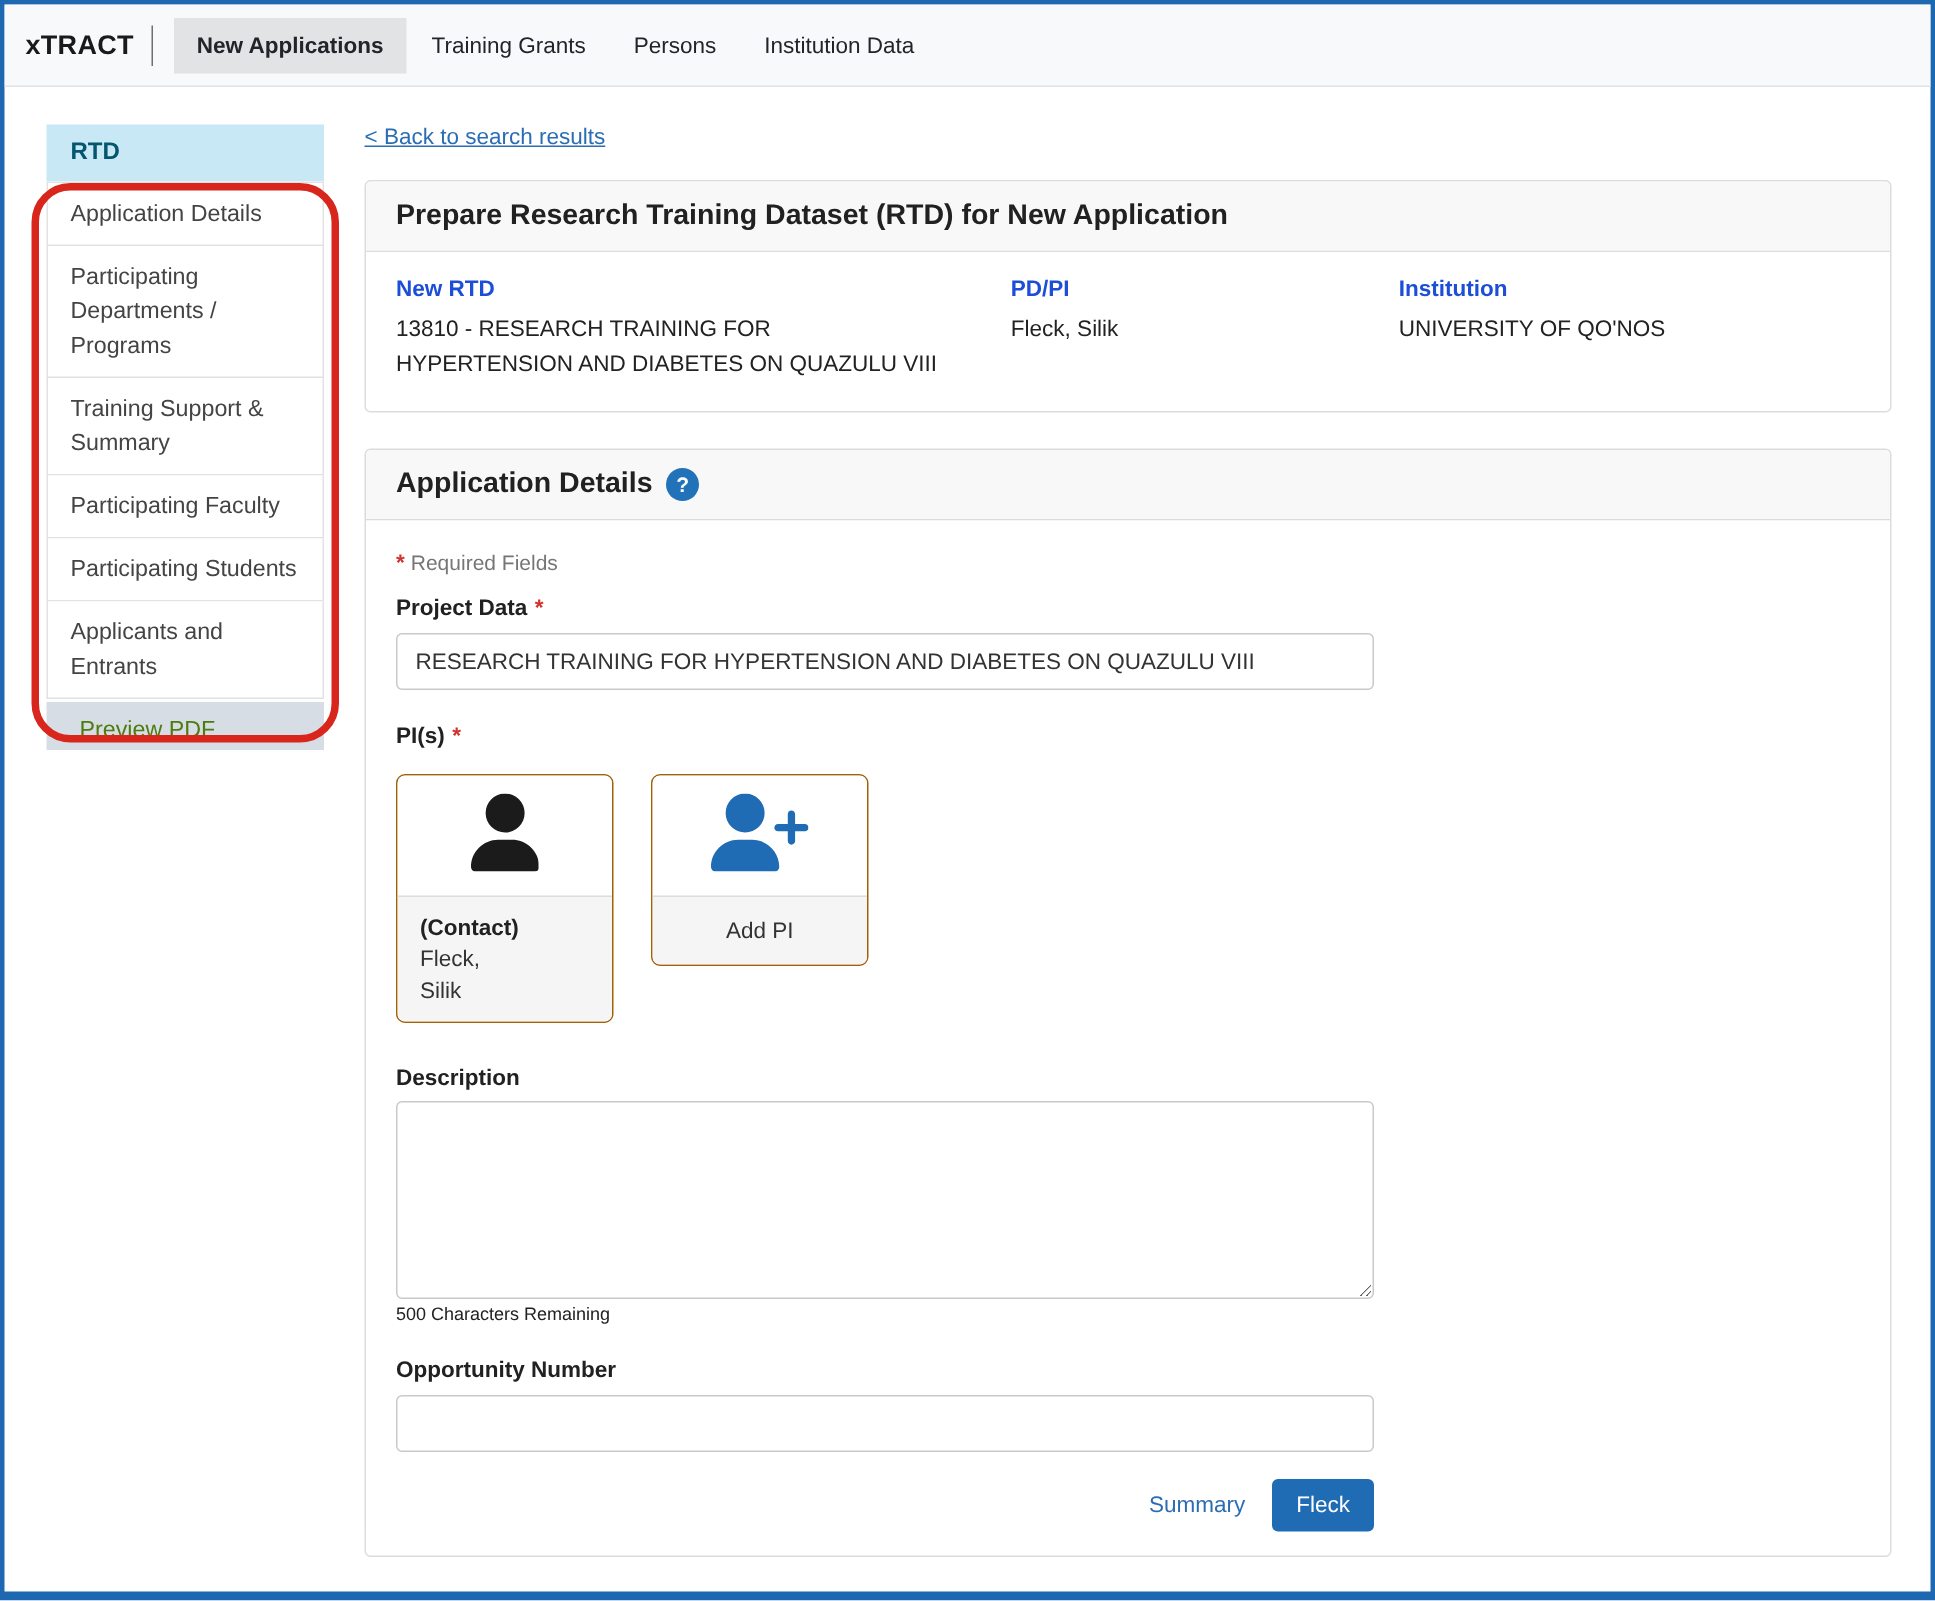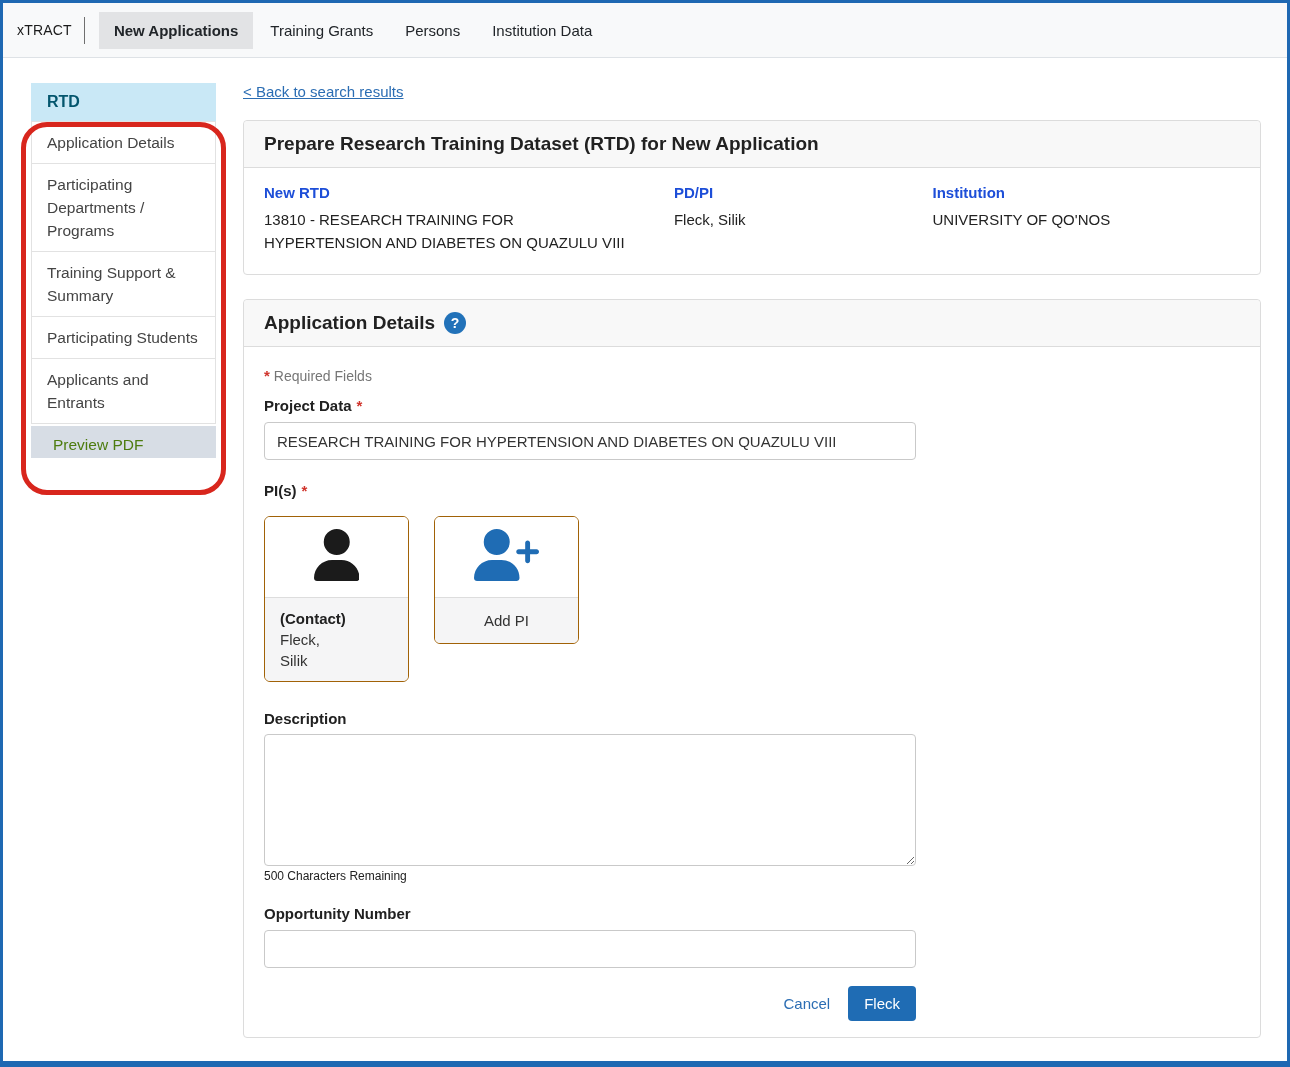--- a/index.html
+++ b/index.html
@@ -20,21 +20,21 @@
 
   
   .topnav {
     height: 55px;
     background: #f8f9fa;
     border-bottom: 1px solid #dee2e6;
     display: flex;
     align-items: center;
     padding: 0 16px 0 14px;
   }
-  .brand { font-size: 14px; font-weight: 400; color: #1a1a1a; letter-spacing: 0.2px; cursor: pointer; }
+  .brand { font-size: 18px; font-weight: 700; color: #1a1a1a; letter-spacing: 0.2px; cursor: pointer; }
   .brand-divider { width: 1px; height: 27px; background: #6f6f6f; margin: 0 13px 0 12px; }
   .nav-tabs { display: flex; align-items: center; height: 100%; }
   .nav-tab {
     font-size: 15px; color: #212529;
     padding: 10px 15px; margin: 0 1px;
     cursor: pointer; white-space: nowrap;
   }
   .nav-tab.active { background: #e2e3e5; font-weight: 700; }
 
   
@@ -198,20 +198,21 @@
 
   <div class="content">
 
     <aside class="sidebar">
       <div class="red-annotation"></div>
       <div class="sidebar-header">RTD</div>
       <ul class="sidebar-items">
         <li class="sidebar-item">Application Details</li>
         <li class="sidebar-item">Participating Departments / Programs</li>
         <li class="sidebar-item">Training Support &amp; Summary</li>
+        <li class="sidebar-item">Participating Faculty</li>
         <li class="sidebar-item">Participating Students</li>
         <li class="sidebar-item">Applicants and Entrants</li>
       </ul>
       <div class="preview-pdf">Preview PDF</div>
     </aside>
 
     <main class="main">
 
       <a class="back-link">&lt; Back to search results</a>
 
@@ -287,21 +288,21 @@
           </div>
 
           <div class="field-label label-desc">Description</div>
           <textarea class="desc-textarea" style=""></textarea>
           <div class="remaining">500 Characters Remaining</div>
 
           <div class="field-label label-opp">Opportunity Number</div>
           <input class="text-input" type="text" value="" style="">
 
           <div class="form-footer">
-            <a class="cancel-link">Cancel</a>
+            <a class="cancel-link">Summary</a>
             <button class="save-btn">Fleck</button>
           </div>
 
         </div>
       </section>
 
     </main>
   </div>
 </div>
 

